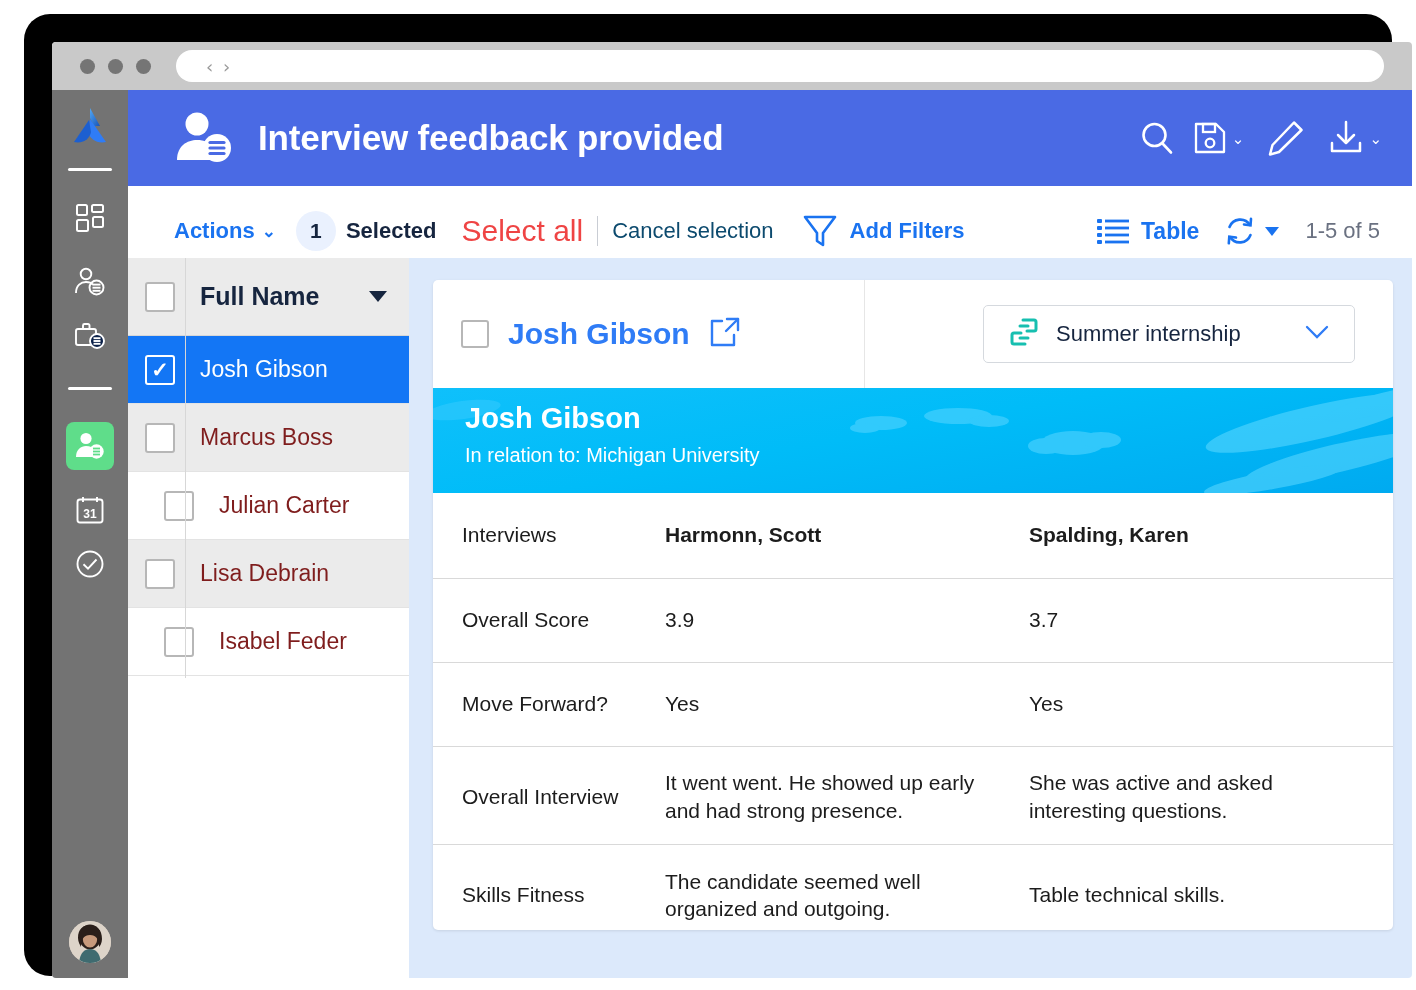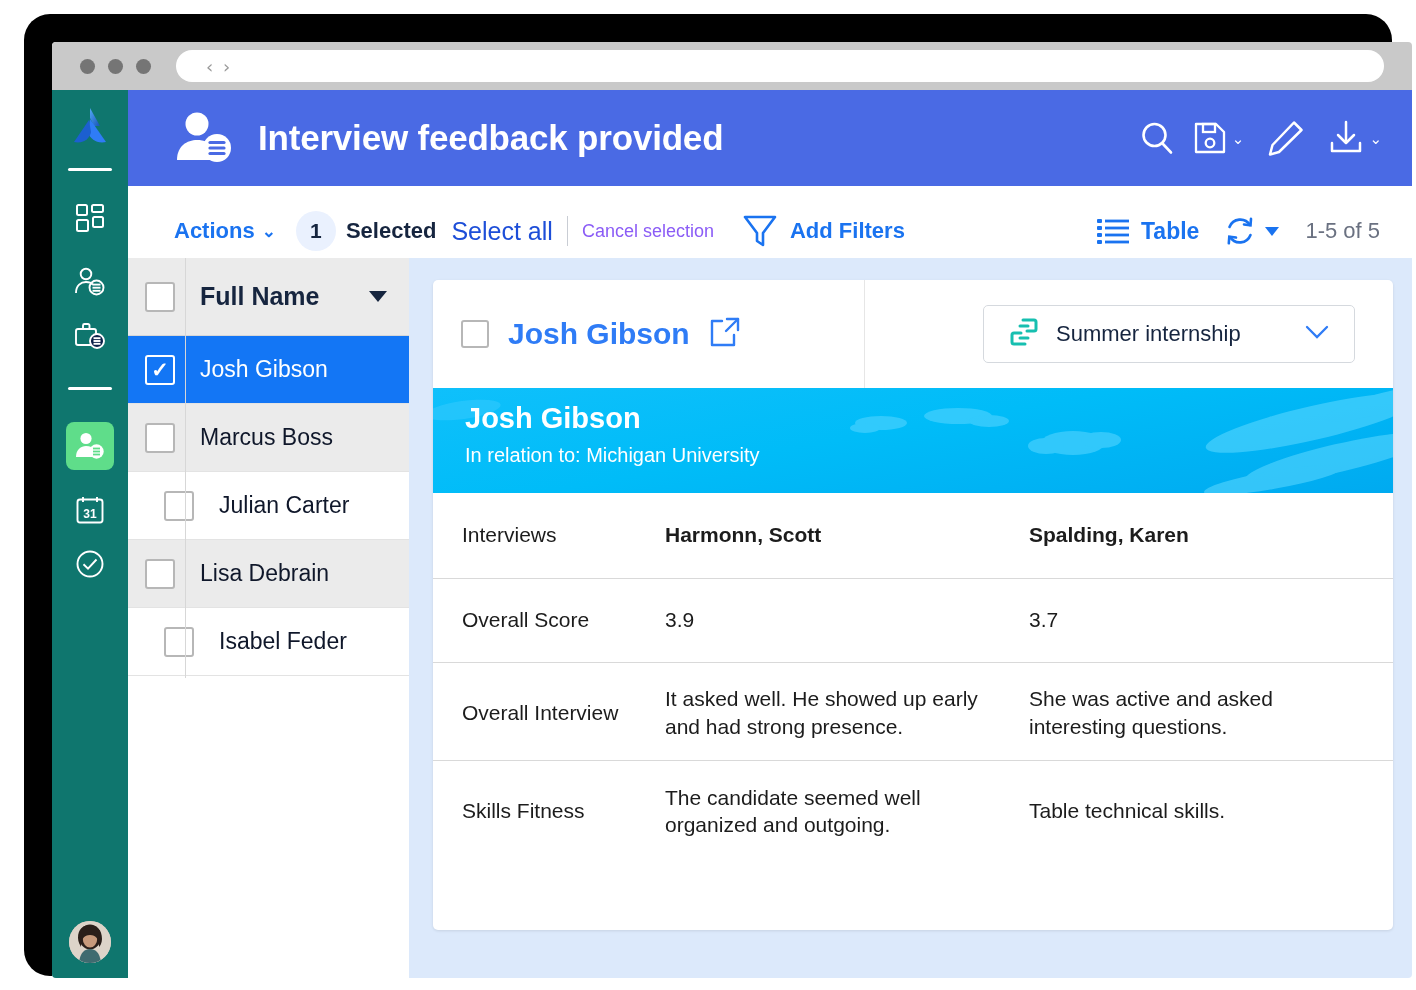--- a/index.html
+++ b/index.html
@@ -54,21 +54,21 @@
     font-family: "DejaVu Sans", sans-serif;
   }
 
   
   #app { position: absolute; left: 0; top: 48px; width: 1360px; height: 888px; }
 
   
   #sidebar {
     position: absolute; left: 0; top: 0;
     width: 92px; height: 888px;
-    background: #0f766e;
+    background: #737373;
   }
   #logo-mark { position: absolute; left: 14px; top: 12px; width: 48px; height: 48px; }
   .rail-divider {
     position: absolute; left: 16px; width: 44px; height: 3px;
     background: #ffffff; border-radius: 2px;
   }
   #divider-top { top: 78px; }
   #divider-mid { top: 297px; }
   .rail-item {
     position: absolute; left: 14px;
@@ -123,23 +123,23 @@
     color: #1a73f0; font-size: 22px; font-weight: 600; cursor: pointer;
   }
   #count-badge {
     margin-left: 20px;
     width: 40px; height: 40px; border-radius: 50%;
     background: #eaf1fe; color: #16253f;
     font-size: 21px; font-weight: 700;
     display: flex; align-items: center; justify-content: center;
   }
   #selected-label { margin-left: 10px; font-size: 22px; font-weight: 700; color: #16253f; }
-  #select-all { margin-left: 15px; font-size: 25px; color: #1d4ed8; cursor: pointer; }
+  #select-all { margin-left: 25px; font-size: 30px; color: #ef4444; cursor: pointer; }
   #tb-sep { margin: 0 14px; width: 1px; height: 30px; background: #c9cdd4; }
-  #cancel-selection { font-size: 18px; color: #8b5cf6; cursor: pointer; }
+  #cancel-selection { font-size: 22px; color: #0c4a6e; cursor: pointer; }
   #add-filters { margin-left: 28px; display: flex; align-items: center; gap: 12px; cursor: pointer; }
   #add-filters-label { font-size: 22px; color: #1a73f0; font-weight: 600; }
   #toolbar-right { margin-left: auto; margin-right: 32px; display: flex; align-items: center; }
   #table-view-btn { display: flex; align-items: center; gap: 12px; cursor: pointer; }
   #table-view-label { font-size: 23px; color: #1a73f0; font-weight: 700; }
   #refresh-btn { margin-left: 24px; display: flex; align-items: center; gap: 8px; cursor: pointer; }
   #refresh-caret {
     width: 0; height: 0; border-left: 7px solid transparent;
     border-right: 7px solid transparent; border-top: 9px solid #1a73f0;
   }
@@ -179,21 +179,21 @@
     display: flex; align-items: center;
     border-bottom: 1px solid #e3e3e3;
     cursor: pointer;
   }
   .list-row.odd  { background: #ebebeb; }
   .list-row.even { background: #ffffff; padding-left: 19px; }
   .list-row.selected { background: #1376f5; }
   .list-row .cbx { margin-left: 17px; }
   .list-row.selected .cbx { border-color: #ffffff; background: transparent; }
   .row-name {
-    margin-left: 25px; font-size: 23px; color: #0f172a;
+    margin-left: 25px; font-size: 23px; color: #7f1d1d;
   }
   .list-row.selected .row-name { color: #ffffff; }
   .check-glyph { color: #ffffff; font-size: 21px; line-height: 1; font-weight: 700; }
   #list-divider {
     position: absolute; left: 57px; top: 0; width: 1px; height: 420px;
     background: #d7d7d7;
   }
 
   
   #detail-pane {
@@ -559,23 +559,28 @@
                   <tr class="r-tall">
                 <td class="fb-label">Interviews</td>
                 <td class="fb-col fb-head">Harmonn, Scott</td>
                 <td class="fb-col fb-head">Spalding, Karen</td>
               </tr>
               <tr class="r-short">
                 <td class="fb-label">Overall Score</td>
                 <td class="fb-col">3.9</td>
                 <td class="fb-col">3.7</td>
               </tr>
+              <tr class="r-short">
+                <td class="fb-label">Move Forward?</td>
+                <td class="fb-col">Yes</td>
+                <td class="fb-col">Yes</td>
+              </tr>
               <tr class="r-text">
                 <td class="fb-label">Overall Interview</td>
-                <td class="fb-col">It asked well. He showed up early and had strong presence.</td>
+                <td class="fb-col">It went went. He showed up early and had strong presence.</td>
                 <td class="fb-col">She was active and asked interesting questions.</td>
               </tr>
               <tr class="r-text">
                 <td class="fb-label">Skills Fitness</td>
                 <td class="fb-col">The candidate seemed well organized and outgoing.</td>
                 <td class="fb-col">Table technical skills.</td>
               </tr>
             </tbody>
               </table>
 

